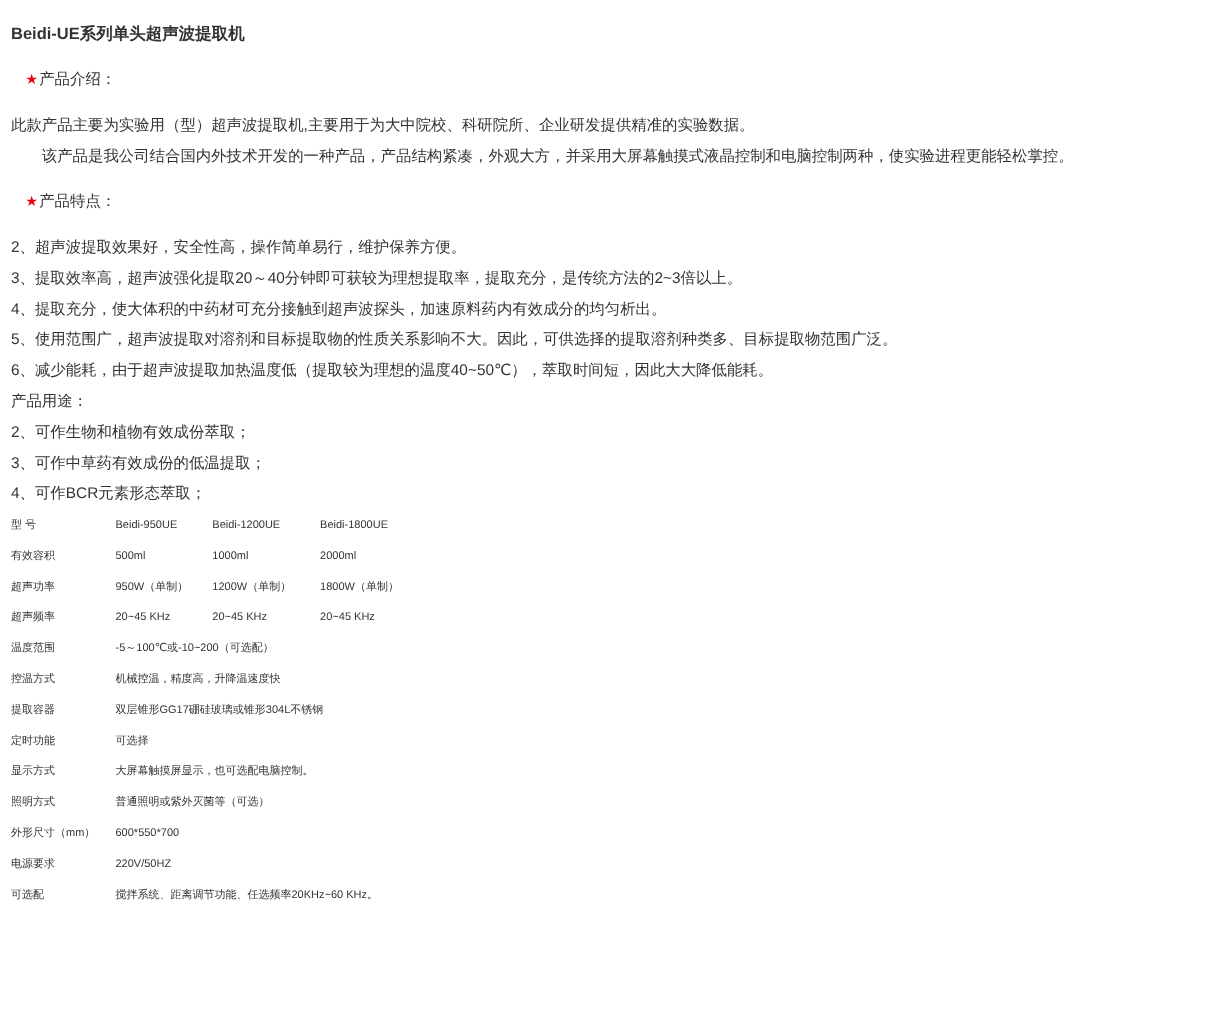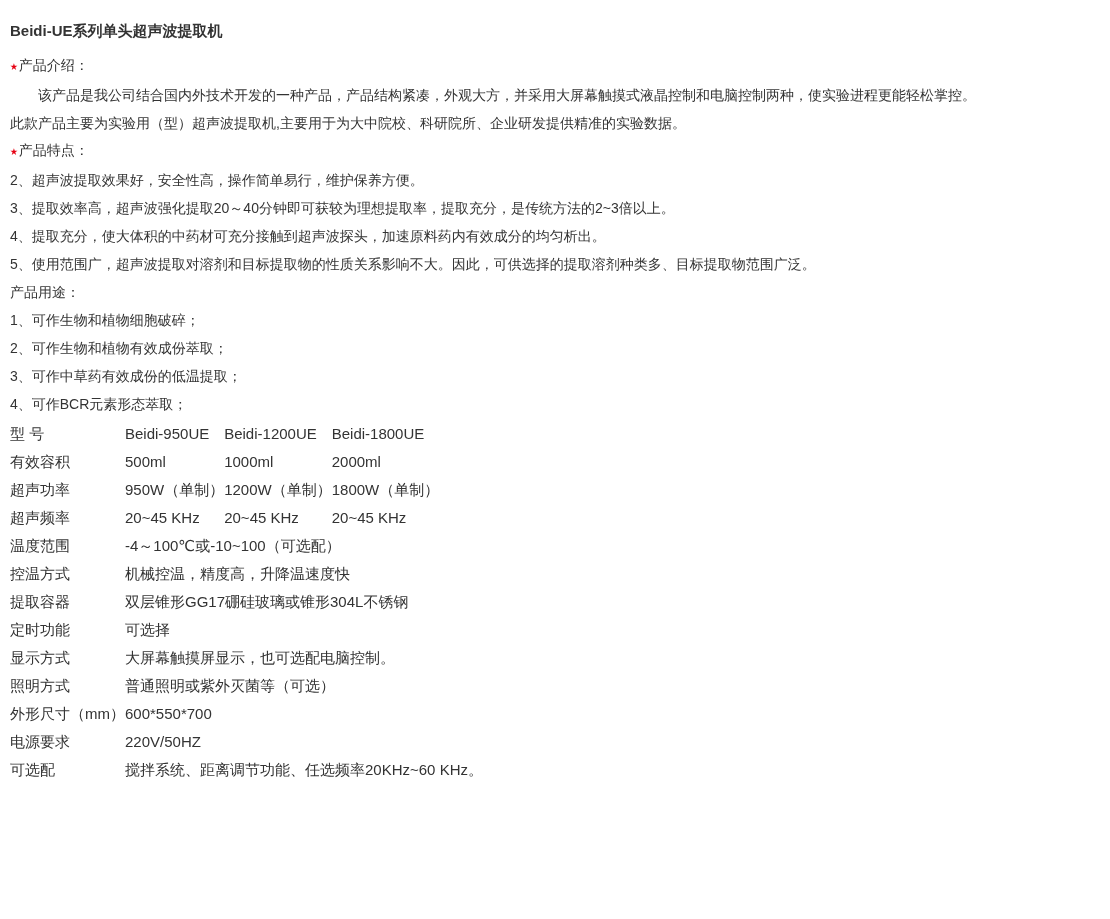--- a/index.html
+++ b/index.html
@@ -25,23 +25,22 @@
     font-size: 15px;
     font-weight: bold;
     color: #333333;
     margin: 0 0 8px 0;
     line-height: 26px;
   }
   .section-head {
     color: #333333;
     font-size: 14px;
     line-height: 28px;
-    margin: 0;
+    margin: 13px;
     white-space: nowrap;
-    font-family: Liberation Mono, monospace;
   }
   .star {
     color: #e60012;
     font-size: 13px;
     margin-right: 1px;
   }
   .para {
     font-size: 14px;
     line-height: 28px;
     margin: 0;
@@ -58,21 +57,21 @@
     color: #333333;
   }
   .wrap-line {
     text-align: left;
   }
   .spec-table {
     border-collapse: collapse;
     margin-top: 2px;
   }
   .spec-table td {
-    font-size: 15px;
+    font-size: 10px;
     line-height: 28px;
     color: #333333;
     padding: 0;
     vertical-align: top;
     white-space: nowrap;
   }
   .spec-table td.label {
     width: 95px;
     padding-right: 0;
   }
@@ -91,34 +90,34 @@
 </style>
 </head>
 <body>
 
 <div class="page">
 
   <h1 class="title">Beidi-UE系列单头超声波提取机</h1>
 
   <p class="section-head"><span class="star">★</span><span>产品介绍：</span></p>
 
+  <p class="para">此款产品主要为实验用（型）超声波提取机,主要用于为大中院校、科研院所、企业研发提供精准的实验数据。</p>
+
   <p class="para indent">该产品是我公司结合国内外技术开发的一种产品，产品结构紧凑，外观大方，并采用大屏幕触摸式液晶控制和电脑控制两种，使实验进程更能轻松掌控。</p>
-
-  <p class="para">此款产品主要为实验用（型）超声波提取机,主要用于为大中院校、科研院所、企业研发提供精准的实验数据。</p>
 
   <p class="section-head"><span class="star">★</span><span>产品特点：</span></p>
 
   <p class="list-line">2、超声波提取效果好，安全性高，操作简单易行，维护保养方便。</p>
   <p class="list-line">3、提取效率高，超声波强化提取20～40分钟即可获较为理想提取率，提取充分，是传统方法的2~3倍以上。</p>
   <p class="list-line">4、提取充分，使大体积的中药材可充分接触到超声波探头，加速原料药内有效成分的均匀析出。</p>
   <p class="list-line">5、使用范围广，超声波提取对溶剂和目标提取物的性质关系影响不大。因此，可供选择的提取溶剂种类多、目标提取物范围广泛。</p>
+  <p class="list-line">6、减少能耗，由于超声波提取加热温度低（提取较为理想的温度40~50℃），萃取时间短，因此大大降低能耗。</p>
 
   <p class="list-line">产品用途：</p>
 
-  <p class="list-line">1、可作生物和植物细胞破碎；</p>
   <p class="list-line">2、可作生物和植物有效成份萃取；</p>
   <p class="list-line">3、可作中草药有效成份的低温提取；</p>
   <p class="list-line">4、可作BCR元素形态萃取；</p>
 
 
   <table class="spec-table">
     <tbody>
       <tr>
         <td class="label">型 号</td>
         <td class="c1">Beidi-950UE</td>
@@ -138,21 +137,21 @@
         <td class="c3">1800W（单制）</td>
       </tr>
       <tr>
         <td class="label">超声频率</td>
         <td class="c1">20~45 KHz</td>
         <td class="c2">20~45 KHz</td>
         <td class="c3">20~45 KHz</td>
       </tr>
       <tr>
         <td class="label">温度范围</td>
-        <td class="span" colspan="3">-4～100℃或-10~100（可选配）</td>
+        <td class="span" colspan="3">-5～100℃或-10~200（可选配）</td>
       </tr>
       <tr>
         <td class="label">控温方式</td>
         <td class="span" colspan="3">机械控温，精度高，升降温速度快</td>
       </tr>
       <tr>
         <td class="label">提取容器</td>
         <td class="span" colspan="3">双层锥形GG17硼硅玻璃或锥形304L不锈钢</td>
       </tr>
       <tr>

